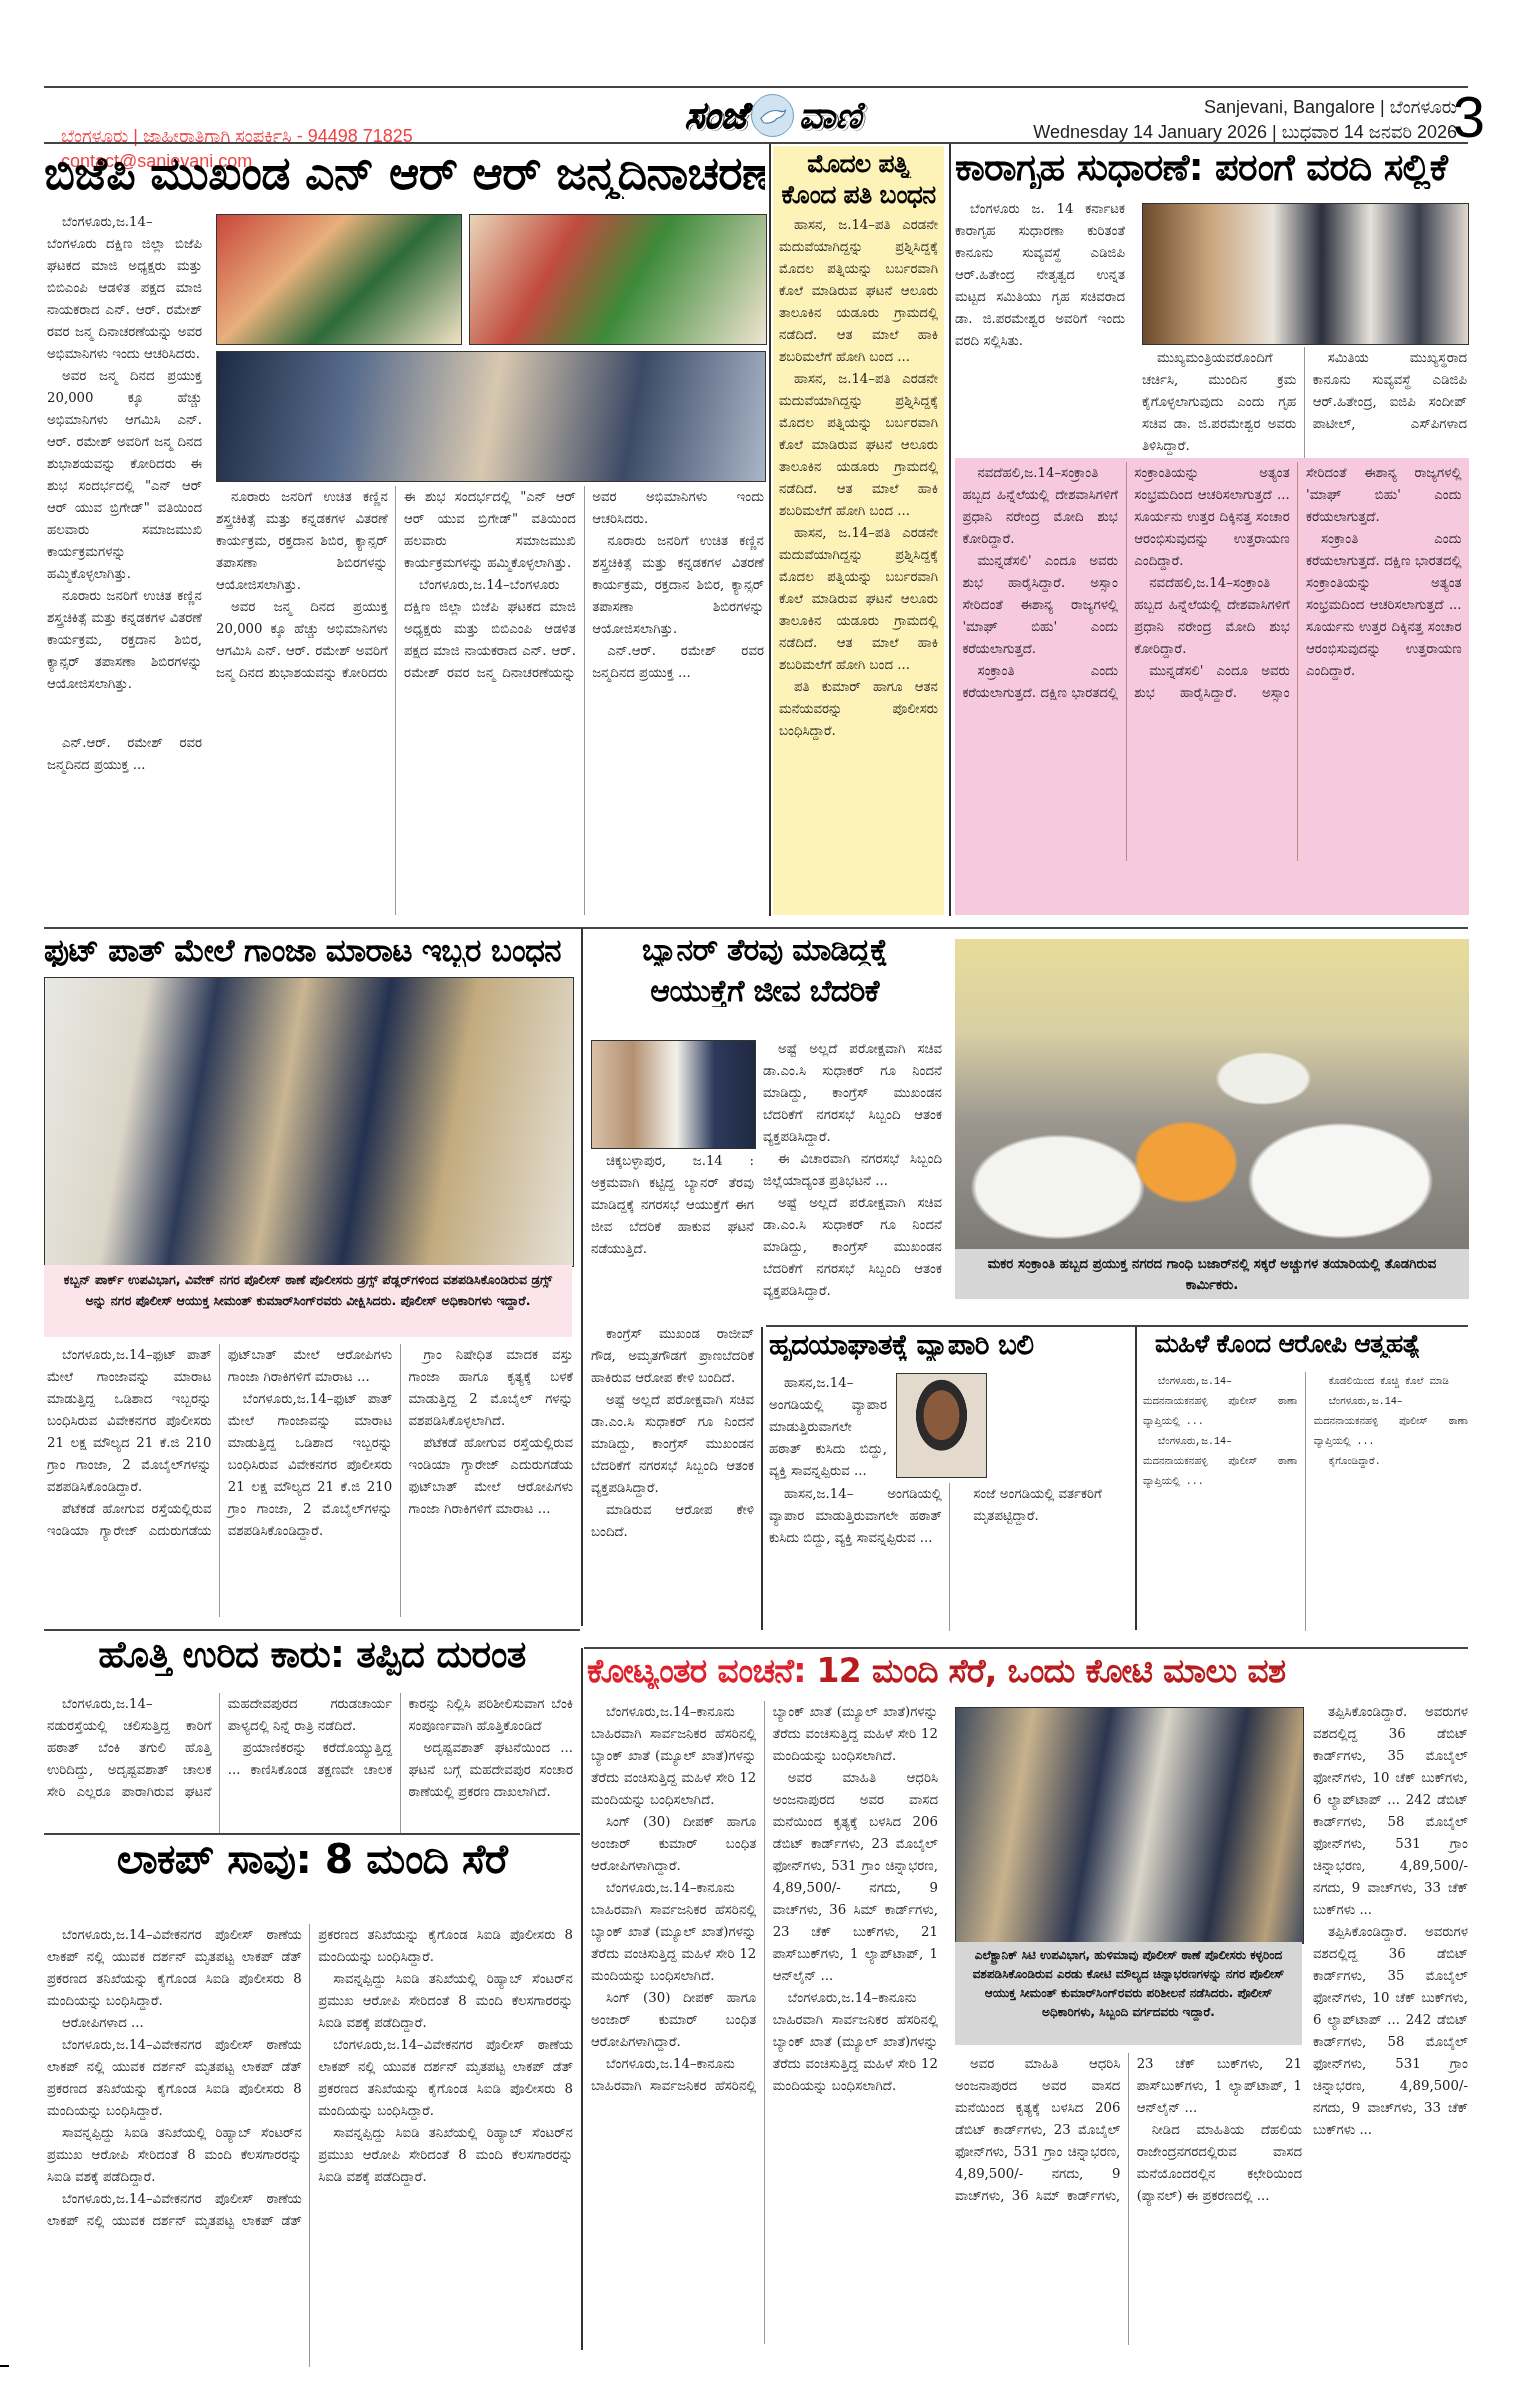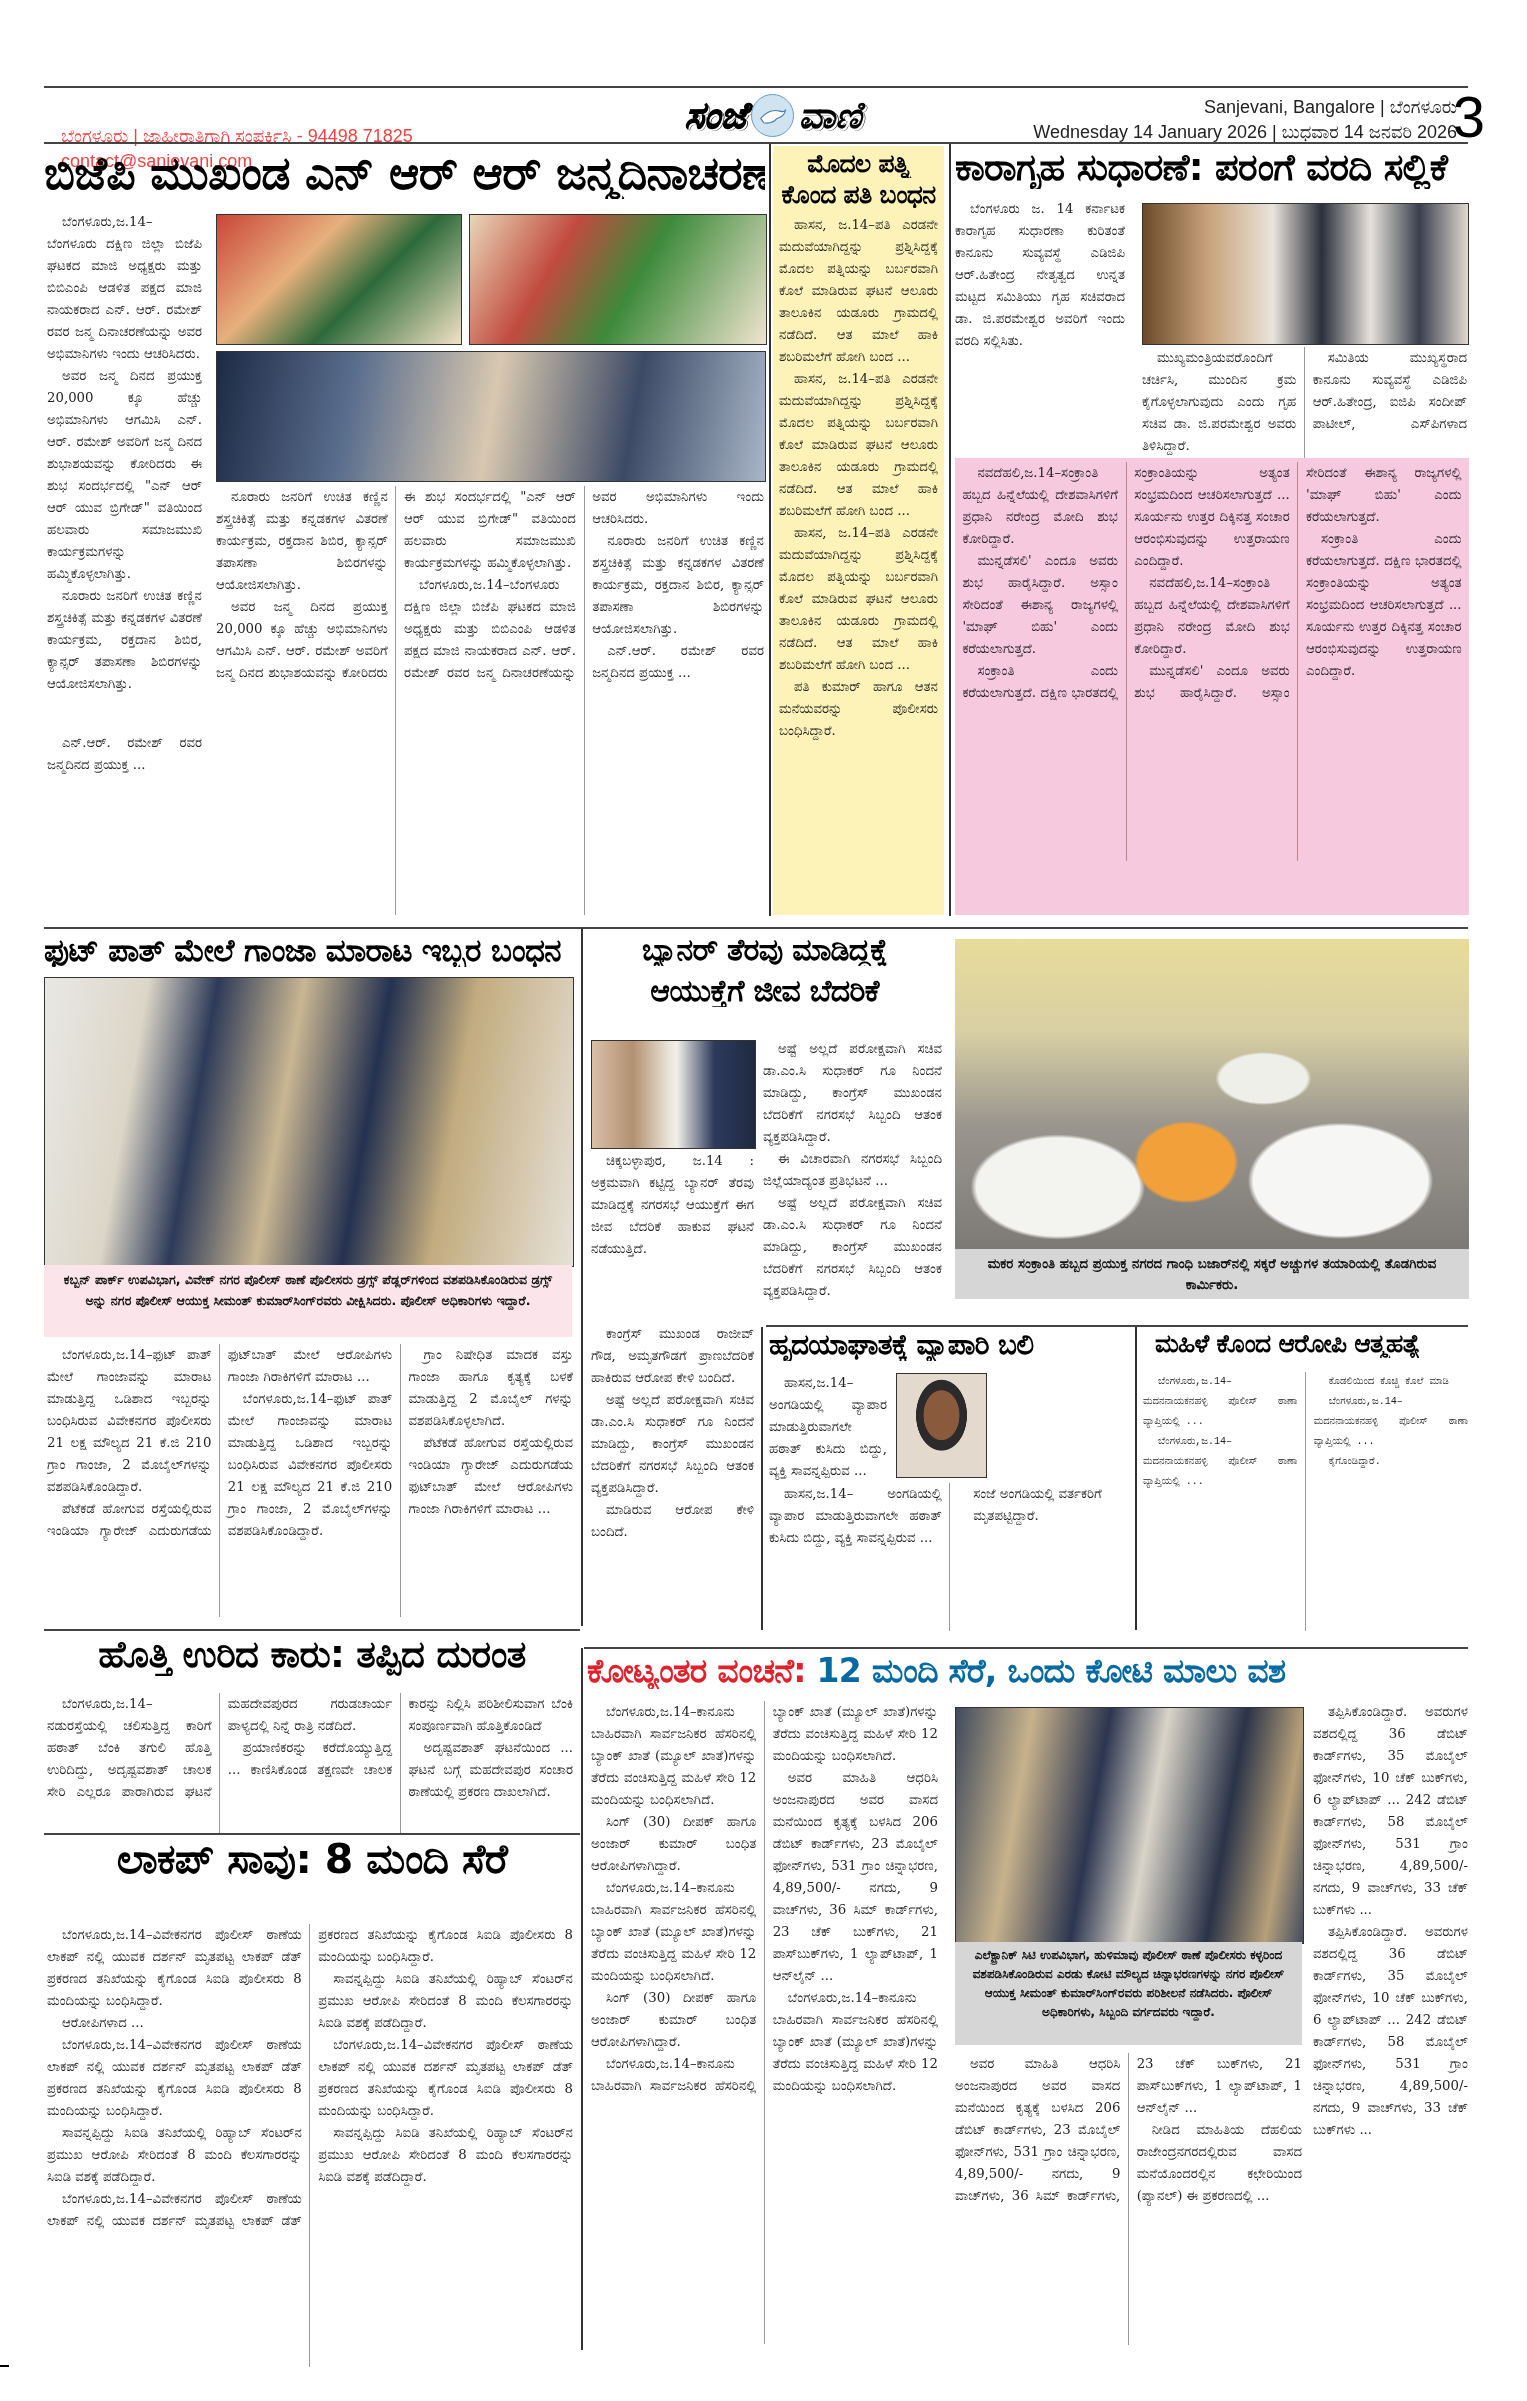--- a/index.html
+++ b/index.html
@@ -180,21 +180,21 @@
   <p>ಬೆಂಗಳೂರು,ಜ.14–ವಿವೇಕನಗರ ಪೊಲೀಸ್ ಠಾಣೆಯ ಲಾಕಪ್ ನಲ್ಲಿ ಯುವಕ ದರ್ಶನ್ ಮೃತಪಟ್ಟ ಲಾಕಪ್ ಡೆತ್ ಪ್ರಕರಣದ ತನಿಖೆಯನ್ನು ಕೈಗೊಂಡ ಸಿಐಡಿ ಪೊಲೀಸರು 8 ಮಂದಿಯನ್ನು ಬಂಧಿಸಿದ್ದಾರೆ.</p>
   <p>ಸಾವನ್ನಪ್ಪಿದ್ದು ಸಿಐಡಿ ತನಿಖೆಯಲ್ಲಿ ರಿಹ್ಯಾಬ್ ಸೆಂಟರ್‌ನ ಪ್ರಮುಖ ಆರೋಪಿ ಸೇರಿದಂತೆ 8 ಮಂದಿ ಕೆಲಸಗಾರರನ್ನು ಸಿಐಡಿ ವಶಕ್ಕೆ ಪಡೆದಿದ್ದಾರೆ.</p>
   <p>ಬೆಂಗಳೂರು,ಜ.14–ವಿವೇಕನಗರ ಪೊಲೀಸ್ ಠಾಣೆಯ ಲಾಕಪ್ ನಲ್ಲಿ ಯುವಕ ದರ್ಶನ್ ಮೃತಪಟ್ಟ ಲಾಕಪ್ ಡೆತ್ ಪ್ರಕರಣದ ತನಿಖೆಯನ್ನು ಕೈಗೊಂಡ ಸಿಐಡಿ ಪೊಲೀಸರು 8 ಮಂದಿಯನ್ನು ಬಂಧಿಸಿದ್ದಾರೆ.</p>
   <p>ಸಾವನ್ನಪ್ಪಿದ್ದು ಸಿಐಡಿ ತನಿಖೆಯಲ್ಲಿ ರಿಹ್ಯಾಬ್ ಸೆಂಟರ್‌ನ ಪ್ರಮುಖ ಆರೋಪಿ ಸೇರಿದಂತೆ 8 ಮಂದಿ ಕೆಲಸಗಾರರನ್ನು ಸಿಐಡಿ ವಶಕ್ಕೆ ಪಡೆದಿದ್ದಾರೆ.</p>
 </div>
 
 <div class="vrule" style="left:581px;top:1648px;height:702px;"></div>
 
 <div class="abs head" style="left:587px;top:1653px;width:883px;font-size:33px;">
   <span style="color:#e0202a;">ಕೋಟ್ಯಂತರ ವಂಚನೆ:</span>
-  <span style="color:#0369a1;">12 ಮಂದಿ ಸೆರೆ, ಒಂದು ಕೋಟಿ ಮಾಲು ವಶ</span>
+  <span style="color:#b91c1c;">12 ಮಂದಿ ಸೆರೆ, ಒಂದು ಕೋಟಿ ಮಾಲು ವಶ</span>
 </div>
 <div class="abs body-text cols2 filler" style="left:591px;top:1701px;width:347px;height:643px;font-size:13.3px;line-height:22px;">
   <p>ಬೆಂಗಳೂರು,ಜ.14–ಕಾನೂನು ಬಾಹಿರವಾಗಿ ಸಾರ್ವಜನಿಕರ ಹೆಸರಿನಲ್ಲಿ ಬ್ಯಾಂಕ್ ಖಾತೆ (ಮ್ಯೂಲ್ ಖಾತೆ)ಗಳನ್ನು ತೆರೆದು ವಂಚಿಸುತ್ತಿದ್ದ ಮಹಿಳೆ ಸೇರಿ 12 ಮಂದಿಯನ್ನು ಬಂಧಿಸಲಾಗಿದೆ.</p>
   <p>ಸಿಂಗ್ (30) ದೀಪಕ್ ಹಾಗೂ ಅಂಜಾರ್ ಕುಮಾರ್ ಬಂಧಿತ ಆರೋಪಿಗಳಾಗಿದ್ದಾರೆ.</p>
   <p>ಬೆಂಗಳೂರು,ಜ.14–ಕಾನೂನು ಬಾಹಿರವಾಗಿ ಸಾರ್ವಜನಿಕರ ಹೆಸರಿನಲ್ಲಿ ಬ್ಯಾಂಕ್ ಖಾತೆ (ಮ್ಯೂಲ್ ಖಾತೆ)ಗಳನ್ನು ತೆರೆದು ವಂಚಿಸುತ್ತಿದ್ದ ಮಹಿಳೆ ಸೇರಿ 12 ಮಂದಿಯನ್ನು ಬಂಧಿಸಲಾಗಿದೆ.</p>
   <p>ಸಿಂಗ್ (30) ದೀಪಕ್ ಹಾಗೂ ಅಂಜಾರ್ ಕುಮಾರ್ ಬಂಧಿತ ಆರೋಪಿಗಳಾಗಿದ್ದಾರೆ.</p>
   <p>ಬೆಂಗಳೂರು,ಜ.14–ಕಾನೂನು ಬಾಹಿರವಾಗಿ ಸಾರ್ವಜನಿಕರ ಹೆಸರಿನಲ್ಲಿ ಬ್ಯಾಂಕ್ ಖಾತೆ (ಮ್ಯೂಲ್ ಖಾತೆ)ಗಳನ್ನು ತೆರೆದು ವಂಚಿಸುತ್ತಿದ್ದ ಮಹಿಳೆ ಸೇರಿ 12 ಮಂದಿಯನ್ನು ಬಂಧಿಸಲಾಗಿದೆ.</p>
   <p>ಅವರ ಮಾಹಿತಿ ಆಧರಿಸಿ ಅಂಜನಾಪುರದ ಅವರ ವಾಸದ ಮನೆಯಿಂದ ಕೃತ್ಯಕ್ಕೆ ಬಳಸಿದ 206 ಡೆಬಿಟ್ ಕಾರ್ಡ್‌ಗಳು, 23 ಮೊಬೈಲ್ ಫೋನ್‌ಗಳು, 531 ಗ್ರಾಂ ಚಿನ್ನಾಭರಣ, 4,89,500/- ನಗದು, 9 ವಾಚ್‌ಗಳು, 36 ಸಿಮ್ ಕಾರ್ಡ್‌ಗಳು, 23 ಚೆಕ್ ಬುಕ್‌ಗಳು, 21 ಪಾಸ್‌ಬುಕ್‌ಗಳು, 1 ಲ್ಯಾಪ್‌ಟಾಪ್, 1 ಆನ್‌ಲೈನ್ ...</p>
   <p>ಬೆಂಗಳೂರು,ಜ.14–ಕಾನೂನು ಬಾಹಿರವಾಗಿ ಸಾರ್ವಜನಿಕರ ಹೆಸರಿನಲ್ಲಿ ಬ್ಯಾಂಕ್ ಖಾತೆ (ಮ್ಯೂಲ್ ಖಾತೆ)ಗಳನ್ನು ತೆರೆದು ವಂಚಿಸುತ್ತಿದ್ದ ಮಹಿಳೆ ಸೇರಿ 12 ಮಂದಿಯನ್ನು ಬಂಧಿಸಲಾಗಿದೆ.</p>
 </div>

